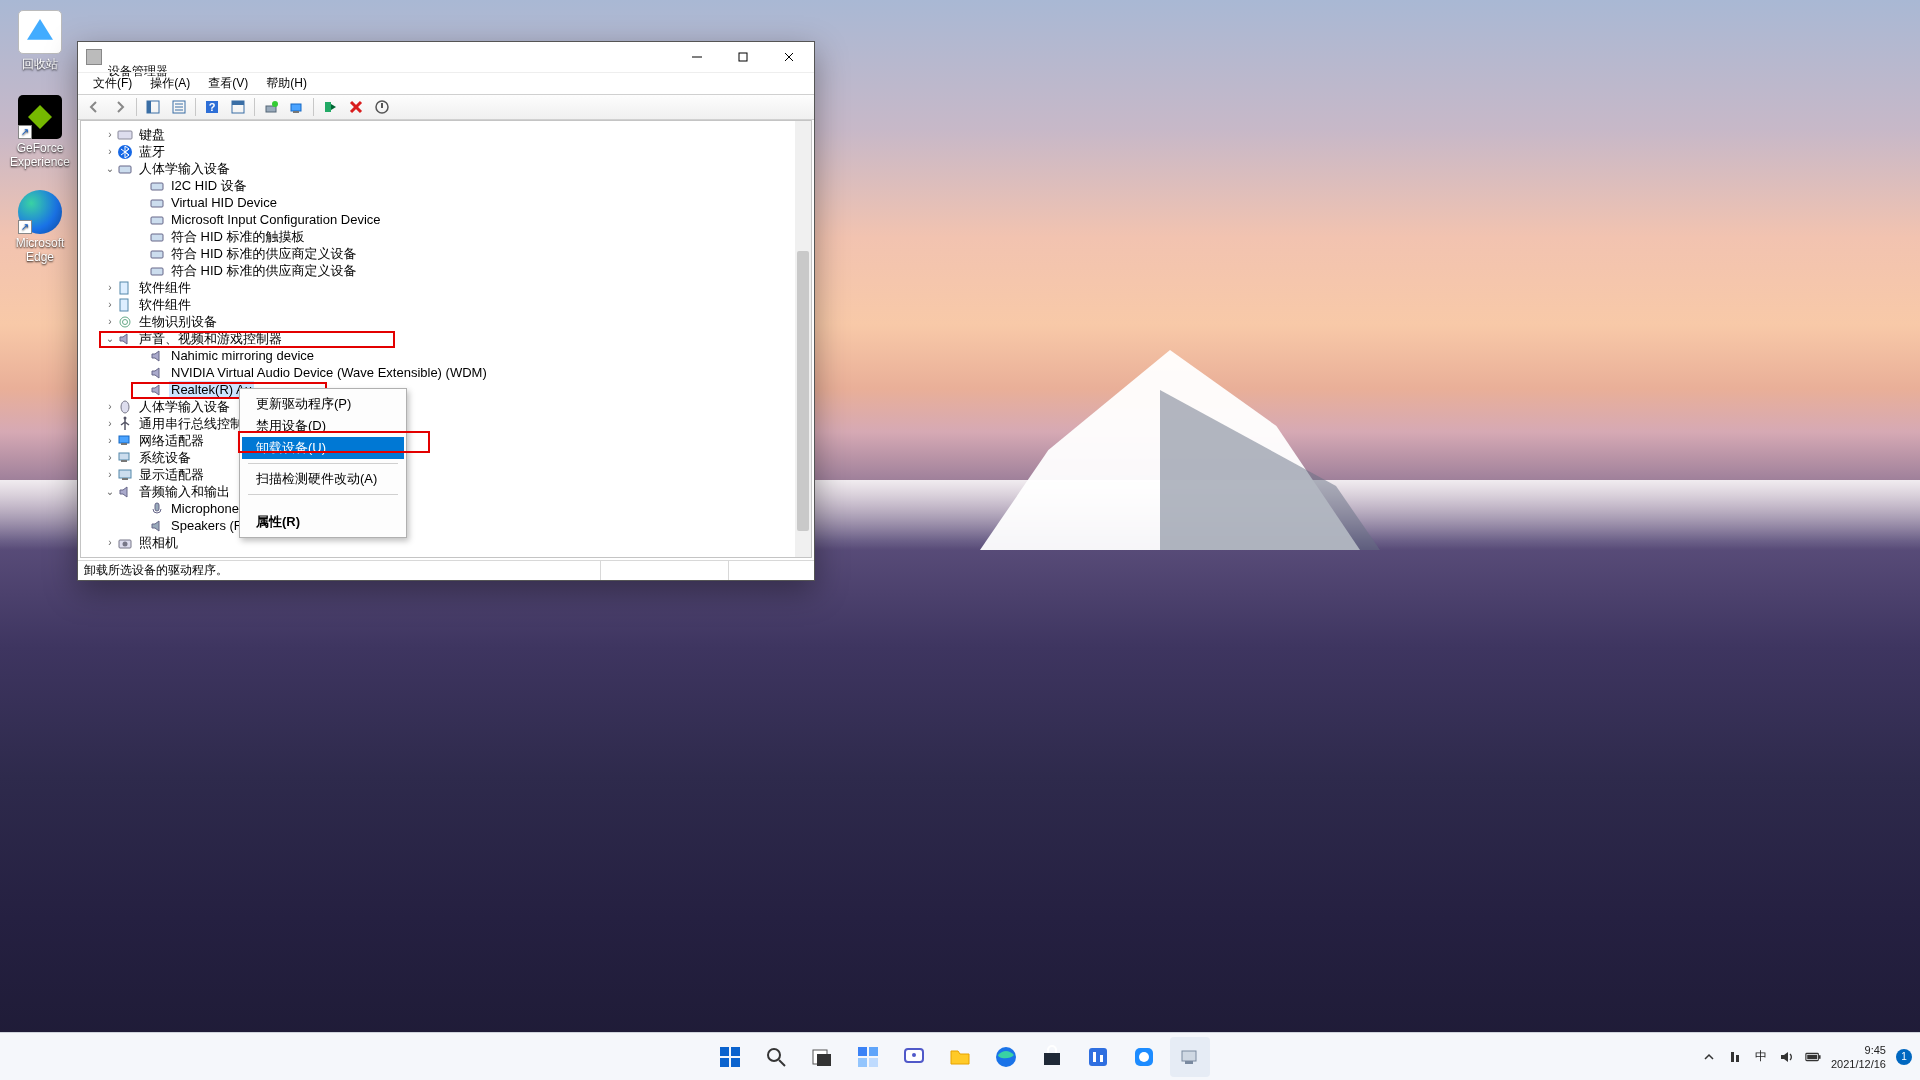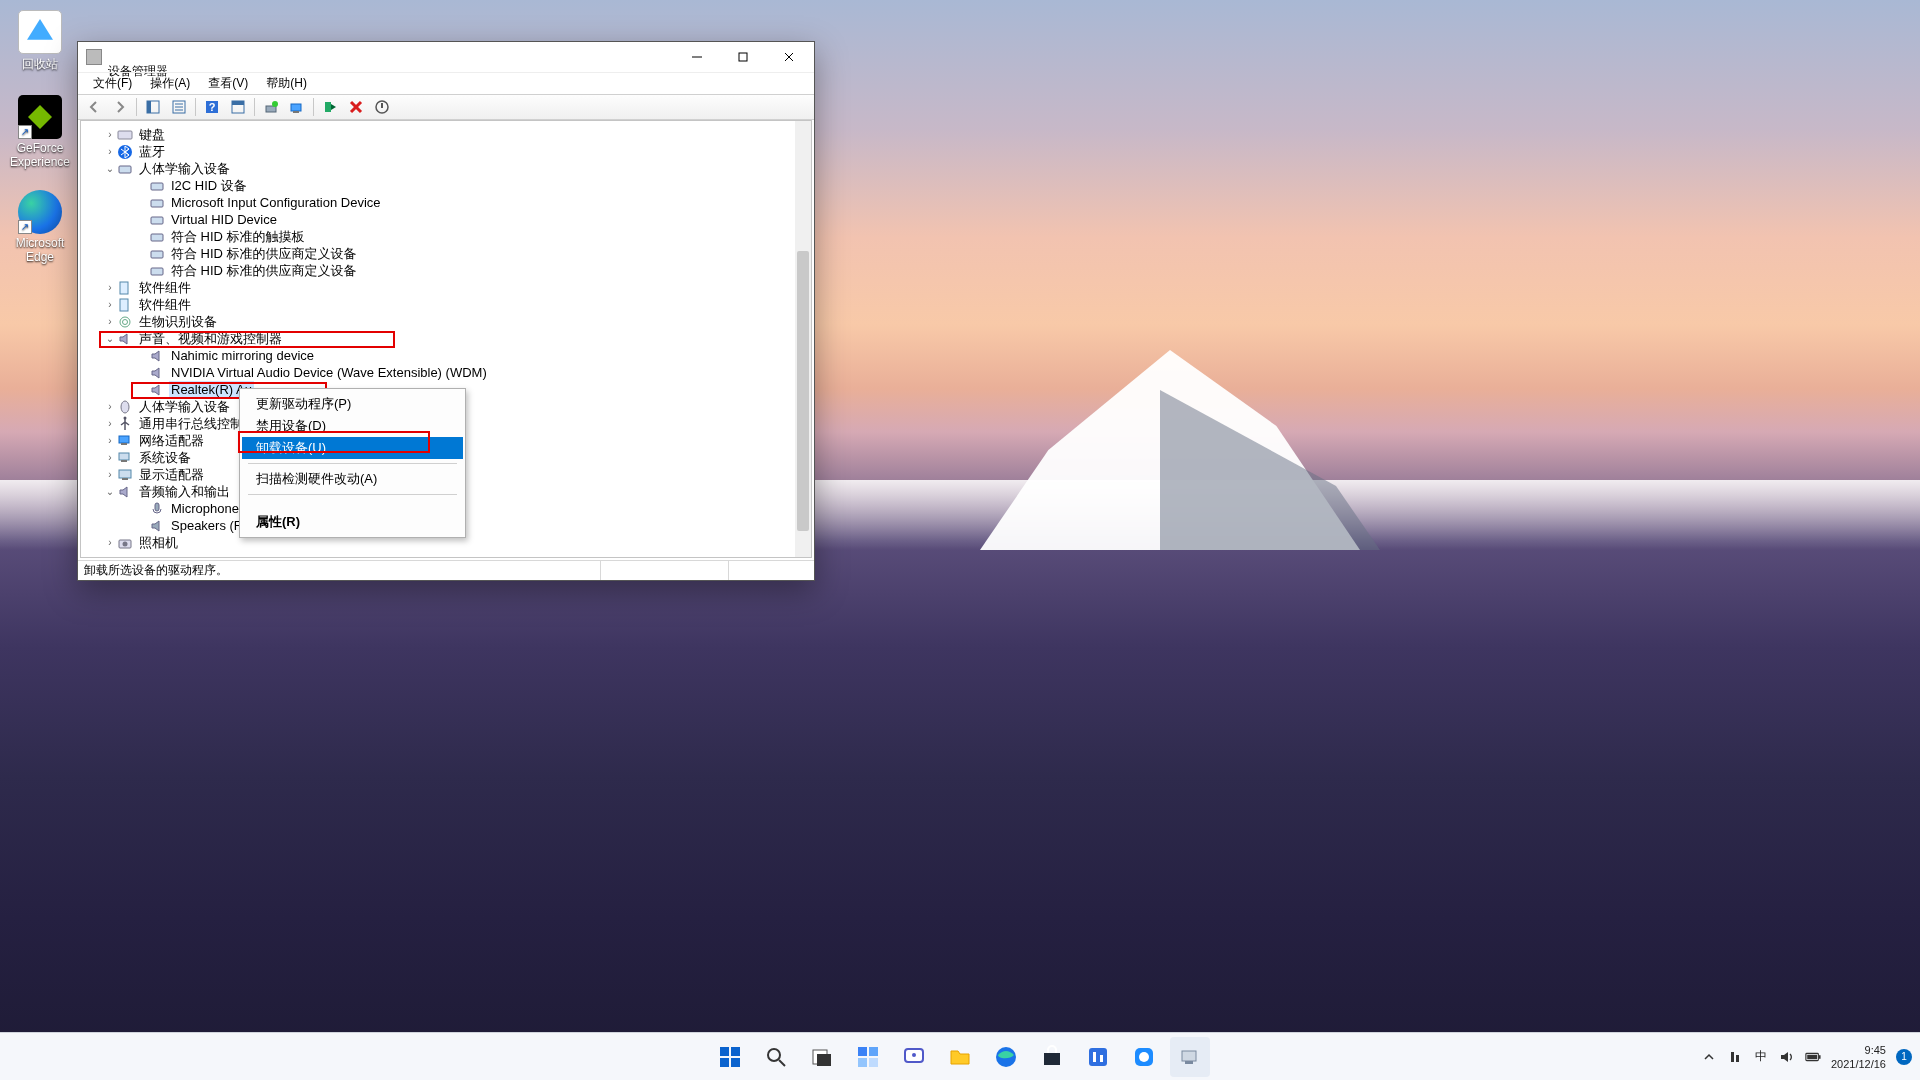--- a/index.html
+++ b/index.html
@@ -262,28 +262,28 @@
             <svg class="nico" viewBox="0 0 16 16">
               <rect x="2" y="5" width="12" height="7" rx="1" fill="#cde" stroke="#668"></rect>
             </svg>
             <span class="lbl">I2C HID 设备</span>
           </div>
         <div class="node" style="padding-left:50px">
             <span class="chev blank">·</span>
             <svg class="nico" viewBox="0 0 16 16">
               <rect x="2" y="5" width="12" height="7" rx="1" fill="#cde" stroke="#668"></rect>
             </svg>
+            <span class="lbl">Virtual HID Device</span>
+          </div>
+        <div class="node" style="padding-left:50px">
+            <span class="chev blank">·</span>
+            <svg class="nico" viewBox="0 0 16 16">
+              <rect x="2" y="5" width="12" height="7" rx="1" fill="#cde" stroke="#668"></rect>
+            </svg>
             <span class="lbl">Microsoft Input Configuration Device</span>
-          </div>
-        <div class="node" style="padding-left:50px">
-            <span class="chev blank">·</span>
-            <svg class="nico" viewBox="0 0 16 16">
-              <rect x="2" y="5" width="12" height="7" rx="1" fill="#cde" stroke="#668"></rect>
-            </svg>
-            <span class="lbl">Virtual HID Device</span>
           </div>
         <div class="node" style="padding-left:50px">
             <span class="chev blank">·</span>
             <svg class="nico" viewBox="0 0 16 16">
               <rect x="2" y="5" width="12" height="7" rx="1" fill="#cde" stroke="#668"></rect>
             </svg>
             <span class="lbl">符合 HID 标准的触摸板</span>
           </div>
         <div class="node" style="padding-left:50px">
             <span class="chev blank">·</span>
@@ -425,21 +425,21 @@
           </div>
 
       </div>
       <div class="vscroll">
         <div class="thumb" style="top:130px;height:280px"></div>
       </div>
 
       <div class="redbox" style="left:18px; top:210px; width:296px; height:17px"></div>
       <div class="redbox" style="left:50px; top:261px; width:196px; height:17px"></div>
 
-      <div class="ctxmenu" style="left:158px; top:267px; width:227px">
+      <div class="ctxmenu" style="left:158px; top:267px; width:168px">
         <div class="ctxitem">更新驱动程序(P)</div>
         <div class="ctxitem">禁用设备(D)</div>
         <div class="ctxitem hl">卸载设备(U)</div>
         <div class="ctxsep"></div>
         <div class="ctxitem">扫描检测硬件改动(A)</div>
         <div class="ctxsep"></div>
         <div class="ctxitem bold">属性(R)</div>
       </div>
       <div class="redbox" style="left:157px; top:310px; width:192px; height:22px"></div>
     </div>

